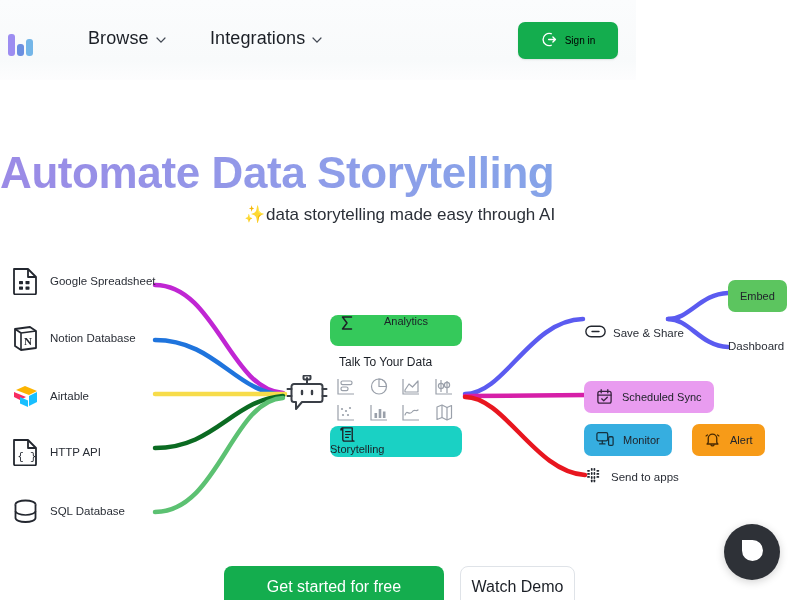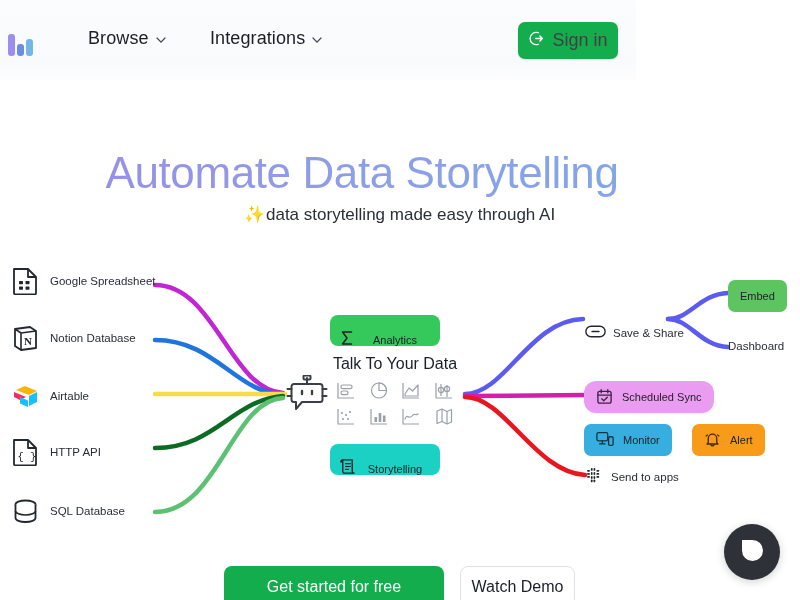--- a/index.html
+++ b/index.html
@@ -34,28 +34,28 @@
   .nav-browse { left: 88px; }
   .nav-integrations { left: 210px; }
   .chev { display: inline-block; width: 11px; height: 11px; position: relative; top: 1px; }
   .chev svg { display: block; }
 
   .signin {
     position: absolute; right: 18px; top: 22px;
     width: 100px; height: 37px; border-radius: 7px;
     background: #14ad4e;
     display: flex; align-items: center; justify-content: center; gap: 7px;
-    color: #404040; font-size: 18px; cursor: pointer;
+    color: #000000; font-size: 10px; cursor: pointer;
     box-shadow: 0 1px 2px rgba(0,0,0,.10);
   }
 
   
   .hero-title {
     position: absolute; top: 148px; left: 0; width: 724px;
-    text-align: center; font-size: 44px; font-weight: 400;
+    font-size: 44px; font-weight: 700;
     letter-spacing: -0.4px;
     background: linear-gradient(90deg, #9b8ae6 0%, #8f9de9 45%, #7fa9e8 100%);
     -webkit-background-clip: text; background-clip: text;
     -webkit-text-fill-color: transparent; color: transparent;
   }
   .hero-sub {
     position: absolute; top: 204px; left: 0; width: 800px;
     text-align: center; font-size: 17px; color: #2b3038;
   }
   .spark { color: #f2c14e; }
@@ -71,26 +71,26 @@
   .node-box {
     position: absolute; display: flex; align-items: center; gap: 9px;
     border-radius: 7px; padding: 16px 12px; height: 27px;
     font-size: 11px; color: #20242b; white-space: nowrap;
   }
   .node-text { position: absolute; display: flex; align-items: center; gap: 7px;
                font-size: 11.5px; color: #2a2e36; white-space: nowrap; }
 
   .center-stack { position: absolute; left: 330px; top: 315px; width: 130px; }
   .pill {
-    width: 110px; height: 31px; border-radius: 8px;
-    display: flex; align-items: flex-end; font-size: 11px; color: #1c2027;
+    width: 132px; height: 31px; border-radius: 8px;
+    display: flex; align-items: flex-start; font-size: 11px; color: #1c2027;
   }
   .pill .p-ico { width: 34px; display: flex; justify-content: center; align-items: center; }
   .pill .p-lbl { flex: 1; text-align: center; padding-right: 14px; }
-  .ttyd { text-align: center; font-size: 16px; color: #1b1f26; margin: 9px 0 6px; width: 130px; }
+  .ttyd { text-align: left; font-size: 12px; color: #1b1f26; margin: 9px 9px 6px; width: 130px; }
   .icon-grid { width: 130px; display: grid; grid-template-columns: repeat(4, 1fr);
                row-gap: 4px; justify-items: center; align-items: center; }
   .icon-grid span { width: 24px; height: 22px; display: flex; align-items: center; justify-content: center; }
 
   
   .cta-primary {
     position: absolute; left: 224px; top: 566px; width: 220px; height: 42px;
     background: #14ad4e; border-radius: 8px; color: #fff;
     font-size: 16px; display: flex; align-items: center; justify-content: center;
     cursor: pointer;
@@ -309,21 +309,21 @@
             </svg>
         </span>
         <span>
           <svg width="20" height="19" viewBox="0 0 20 19">
               <path d="M3 4 L8 2 L13 4.5 L17.5 2.5 V15 L13 17 L8 14.5 L3 16.5 Z" fill="none" stroke="#9aa0aa" stroke-width="1.2" stroke-linejoin="round"></path>
               <path d="M8 2 V14.5 M13 4.5 V17" stroke="#9aa0aa" stroke-width="1.2"></path>
             </svg>
         </span>
       </div>
 
-      <div class="pill" style="background:#1ad1c4; margin-top:17px;">
+      <div class="pill" style="background:#1ad1c4; margin-top:3px;flex-direction:column;">
         <span class="p-ico">
           <svg width="17" height="17" viewBox="0 0 18 18">
               <path d="M4 2 h10 v12 a2 2 0 0 0 2 2 H6 a2 2 0 0 1 -2 -2 Z" fill="none" stroke="#1c2027" stroke-width="1.4" stroke-linejoin="round"></path>
               <path d="M4 2 a2 2 0 0 0 -2 2 h2" fill="none" stroke="#1c2027" stroke-width="1.4"></path>
               <path d="M7 6 h5 M7 9 h5 M7 12 h3" stroke="#1c2027" stroke-width="1.3" stroke-linecap="round"></path>
             </svg>
         </span>
         <span class="p-lbl">Storytelling</span>
       </div>
     </div>
@@ -339,21 +339,21 @@
     </div>
 
     <div class="node-box" style="left:728px; top:280px; background:#5cc55f; justify-content:center;">
       <span>Embed</span>
     </div>
 
     <div class="node-text" style="left:728px; top:340px;">
       <span>Dashboard</span>
     </div>
 
-    <div class="node-box" style="left:584px; top:381px; background:#e99cf0;border-radius:12px;">
+    <div class="node-box" style="left:584px; top:381px; background:#e99cf0;">
       <span>
         <svg width="17" height="17" viewBox="0 0 18 18">
           <rect x="2" y="3.5" width="14" height="12.5" rx="2" fill="none" stroke="#3a2440" stroke-width="1.4"></rect>
           <path d="M2 7.5 H16 M5.5 1.8 V5 M12.5 1.8 V5" stroke="#3a2440" stroke-width="1.4" stroke-linecap="round"></path>
           <path d="M6 11.5 L8.2 13.5 L12 9.8" fill="none" stroke="#3a2440" stroke-width="1.4" stroke-linecap="round" stroke-linejoin="round"></path>
         </svg>
       </span>
       <span>Scheduled Sync</span>
     </div>
 

